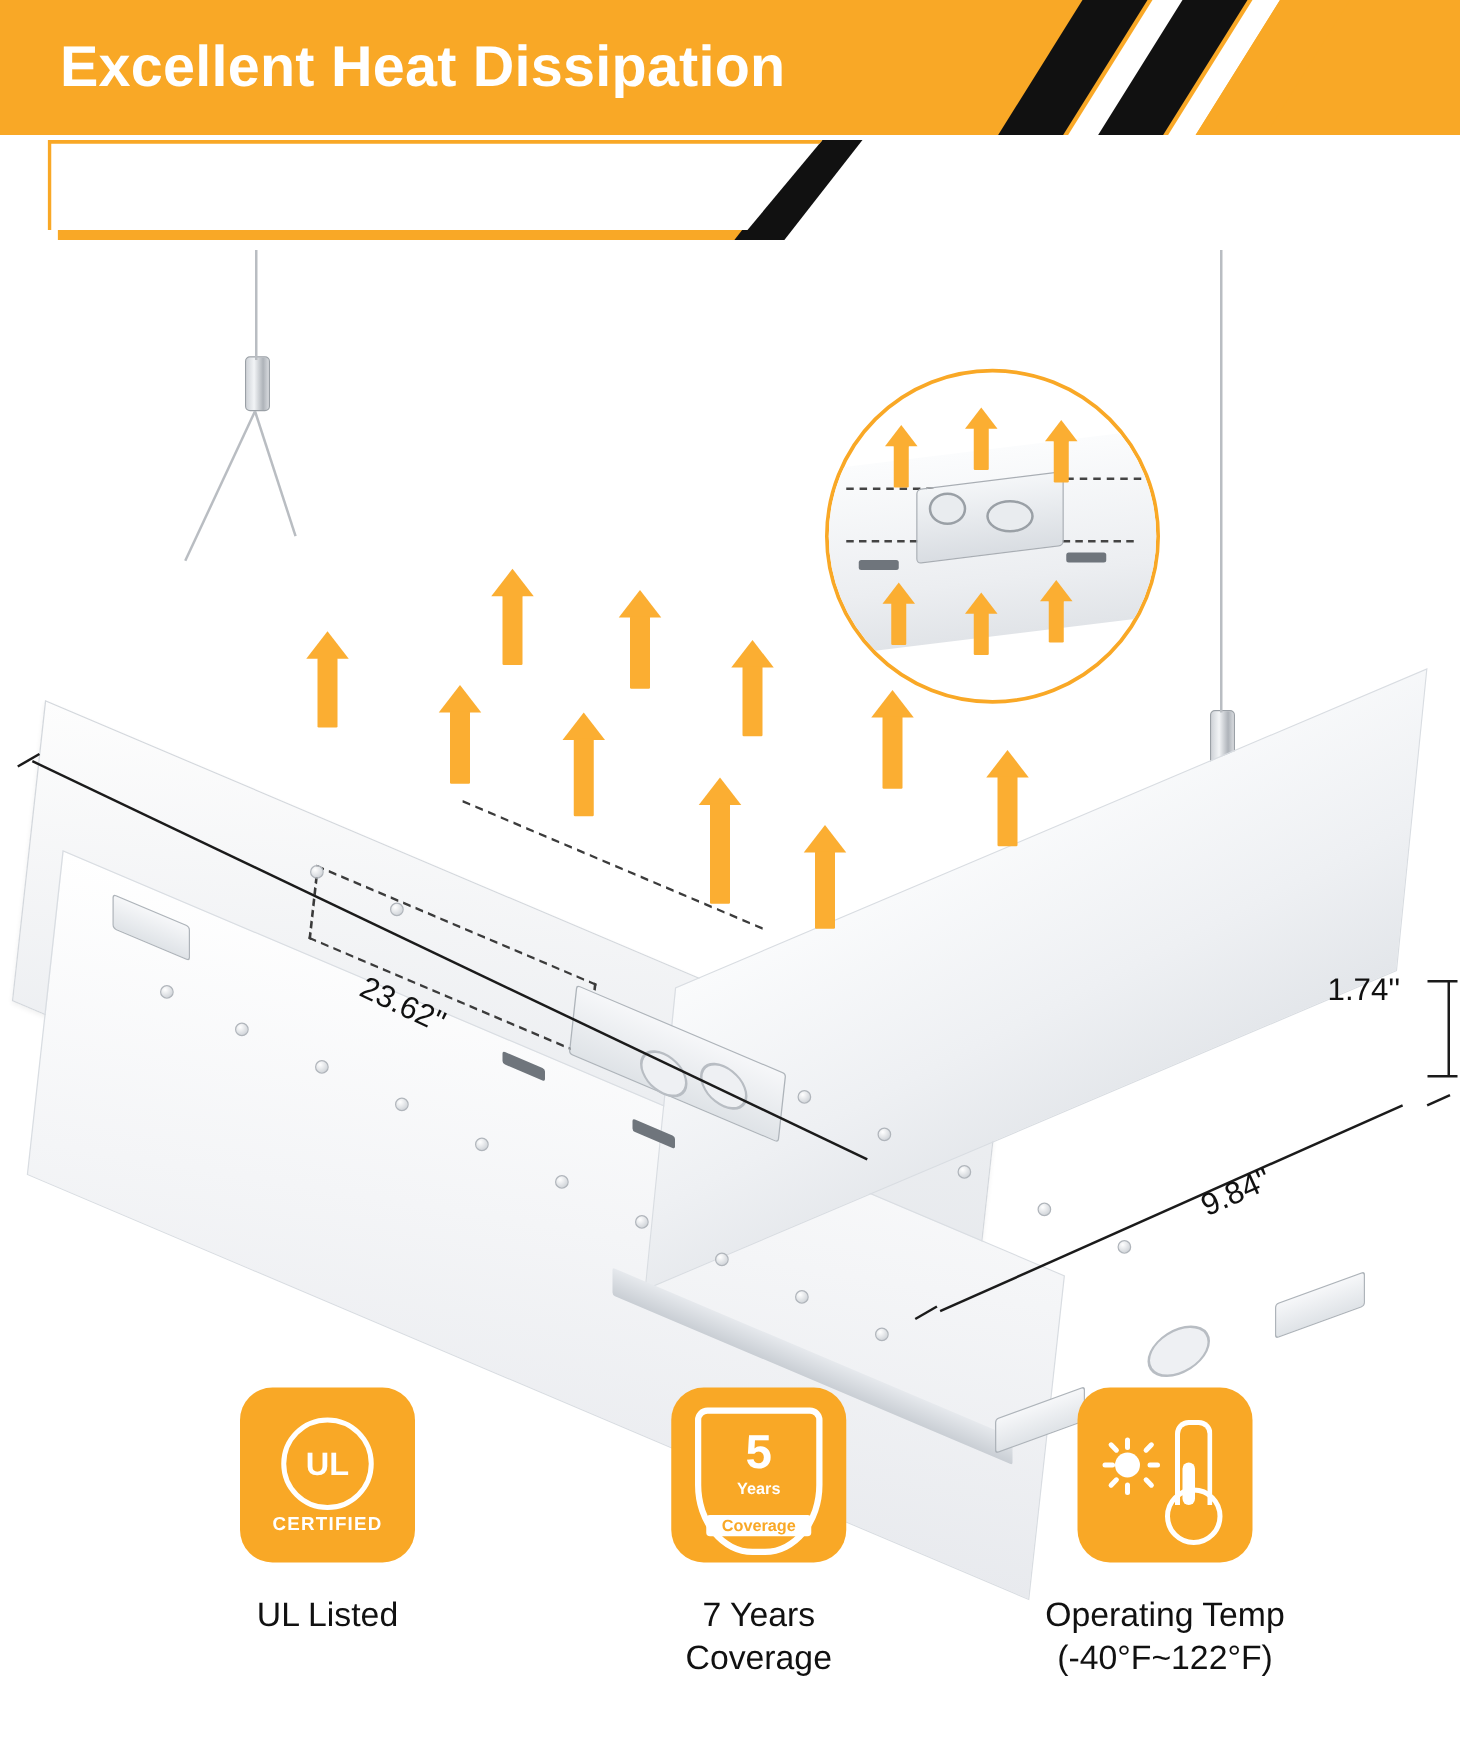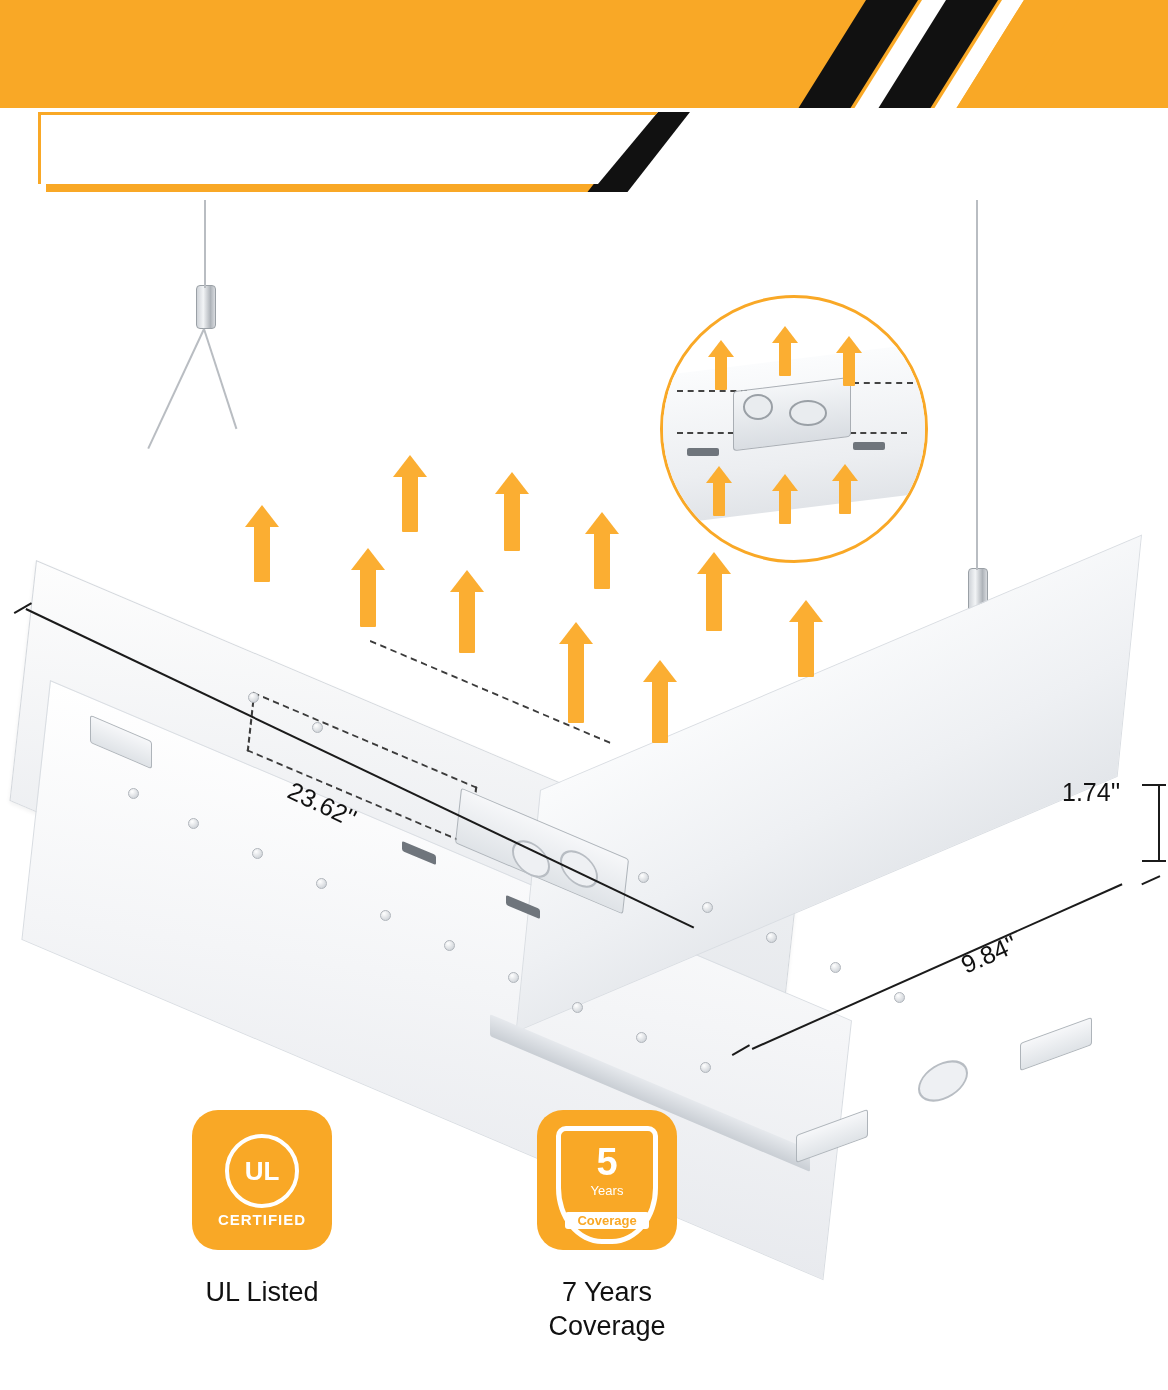--- a/index.html
+++ b/index.html
@@ -166,21 +166,21 @@
     position:absolute;left:0;right:0;bottom:22px;text-align:center;
     font-size:15px;font-weight:bold;color:#ffffff;letter-spacing:1px;
   }
   
   .shield{
     position:absolute;left:50%;top:16px;transform:translateX(-50%);
     width:92px;height:108px;background:#F9A826;border:5px solid #ffffff;
     border-radius:10px 10px 46px 46px / 10px 10px 56px 56px;
   }
   .shield-5{position:absolute;left:0;right:0;top:10px;text-align:center;font-size:38px;font-weight:bold;color:#ffffff;}
-  .shield-y{position:absolute;left:0;right:0;top:52px;text-align:center;font-size:13px;font-weight:normal;color:#ffffff;}
+  .shield-y{position:absolute;left:0;right:0;top:52px;text-align:center;font-size:13px;font-weight:bold;color:#ffffff;}
   .shield-c{
     position:absolute;left:4px;right:4px;bottom:10px;text-align:center;font-size:13px;font-weight:bold;
     color:#F9A826;background:#ffffff;border-radius:3px;padding:1px 0;
   }
   
   .thermo{
     position:absolute;left:78px;top:26px;width:22px;height:64px;border:4px solid #ffffff;
     border-radius:11px 11px 0 0;border-bottom:none;
   }
   .thermo-bulb{
@@ -197,20 +197,21 @@
 <div class="banner">
   <div class="banner-stripe-bg"></div>
   <div class="banner-title-plate"></div>
 
   <div class="blk-stripe s1"></div>
   <div class="wht-stripe w1"></div>
   <div class="blk-stripe s2"></div>
   <div class="wht-stripe w2"></div>
   <div class="org-stripe o1"></div>
 
+  <div class="banner-title">Excellent Heat Dissipation</div>
 
   <div class="sub-plate-shadow"></div>
   <div class="sub-blk"></div>
   <div class="sub-plate"></div>
 </div>
 
 <div class="illus">
 
   <div class="clamp" style="left:196px;top:85px;"></div>
   <div class="cable" style="left:204px;top:0px;height:88px;"></div>
@@ -372,14 +373,34 @@
         <div class="shield-y">Years</div>
         <div class="shield-c">Coverage</div>
       </div>
     </div>
     <div class="cap">
       <div>7 Years</div>
       <div>Coverage</div>
     </div>
   </div>
 
+  <div class="feature" style="left:755px;top:0;">
+    <div class="badge">
+      <div class="sun"></div>
+      <div class="ray" style="left:38px;top:40px;width:4px;height:10px;"></div>
+      <div class="ray" style="left:38px;top:76px;width:4px;height:10px;"></div>
+      <div class="ray" style="left:20px;top:60px;width:10px;height:4px;"></div>
+      <div class="ray" style="left:56px;top:60px;width:10px;height:4px;"></div>
+      <div class="ray" style="left:24px;top:46px;width:10px;height:4px;transform:rotate(45deg);"></div>
+      <div class="ray" style="left:52px;top:74px;width:10px;height:4px;transform:rotate(45deg);"></div>
+      <div class="ray" style="left:24px;top:74px;width:10px;height:4px;transform:rotate(-45deg);"></div>
+      <div class="ray" style="left:52px;top:46px;width:10px;height:4px;transform:rotate(-45deg);"></div>
+      <div class="thermo"></div>
+      <div class="thermo-bulb"></div>
+      <div class="thermo-fill"></div>
+    </div>
+    <div class="cap">
+      <div>Operating Temp</div>
+      <div>(-40°F~122°F)</div>
+    </div>
+  </div>
 
 </div>
 
 </body></html>

